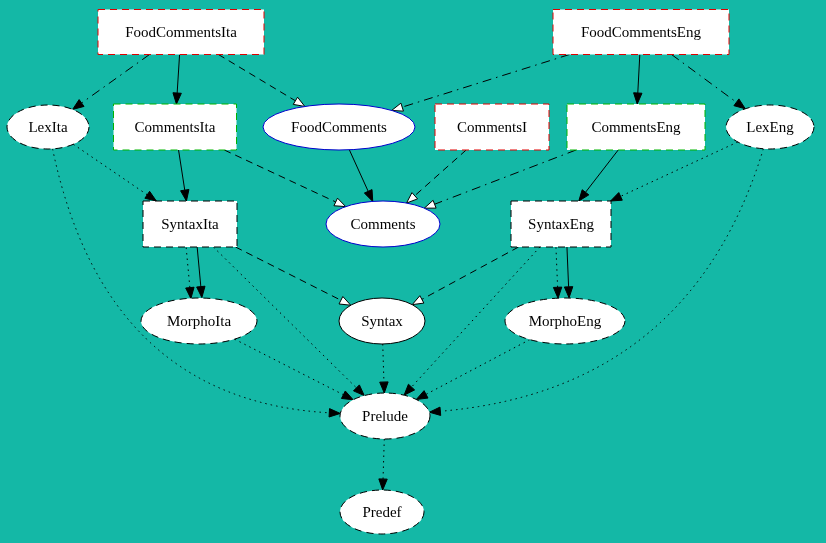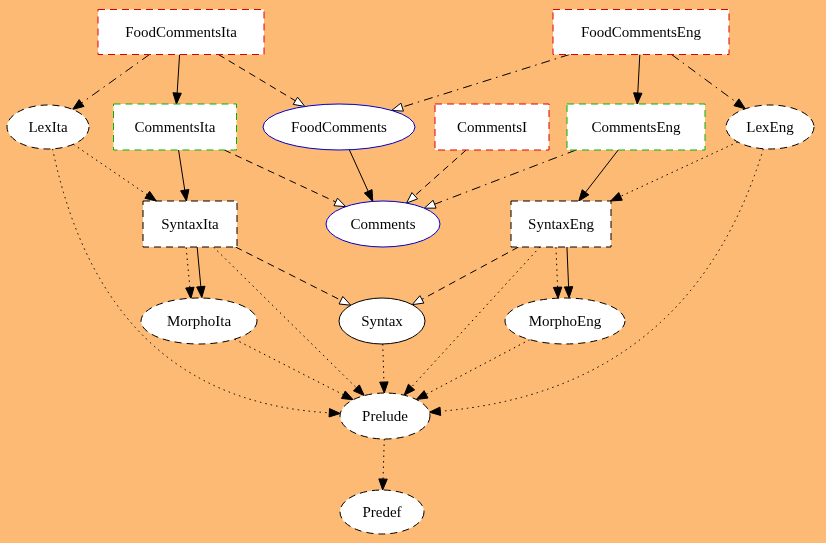--- a/index.html
+++ b/index.html
@@ -1,16 +1,16 @@
 <!DOCTYPE html>
 <html><head>
 <meta charset="utf-8">
 <style>
   html,body{margin:0;padding:0;background:#ffffff;}
-  .canvas{position:relative;width:826px;height:543px;background:#fdba74;overflow:hidden;}
+  .canvas{position:relative;width:826px;height:543px;background:#14b8a6;overflow:hidden;}
   svg text{font-family:"Liberation Serif", serif;fill:#000000;}
 </style>
 </head>
 <body>
 
 <div class="canvas">
   <svg id="graph-svg" width="826" height="543" viewBox="0 0 826 543" role="img">
       <path d="M 179.57894736842104 54.5 L 177.14598692795363 93.0218736407343" fill="none" stroke="#000000" stroke-width="1"></path>
       <polygon points="176.45263157894738,104 172.95433868168854,92.75713796202282 181.33763517421872,93.28660931944577" fill="#000000" stroke="#000000" stroke-width="1"></polygon>
       <path d="M 218.42105263157896 54.5 L 295.40420533617214 100.78733865149592" fill="none" stroke="#000000" stroke-width="1" stroke-dasharray="7,5"></path>

